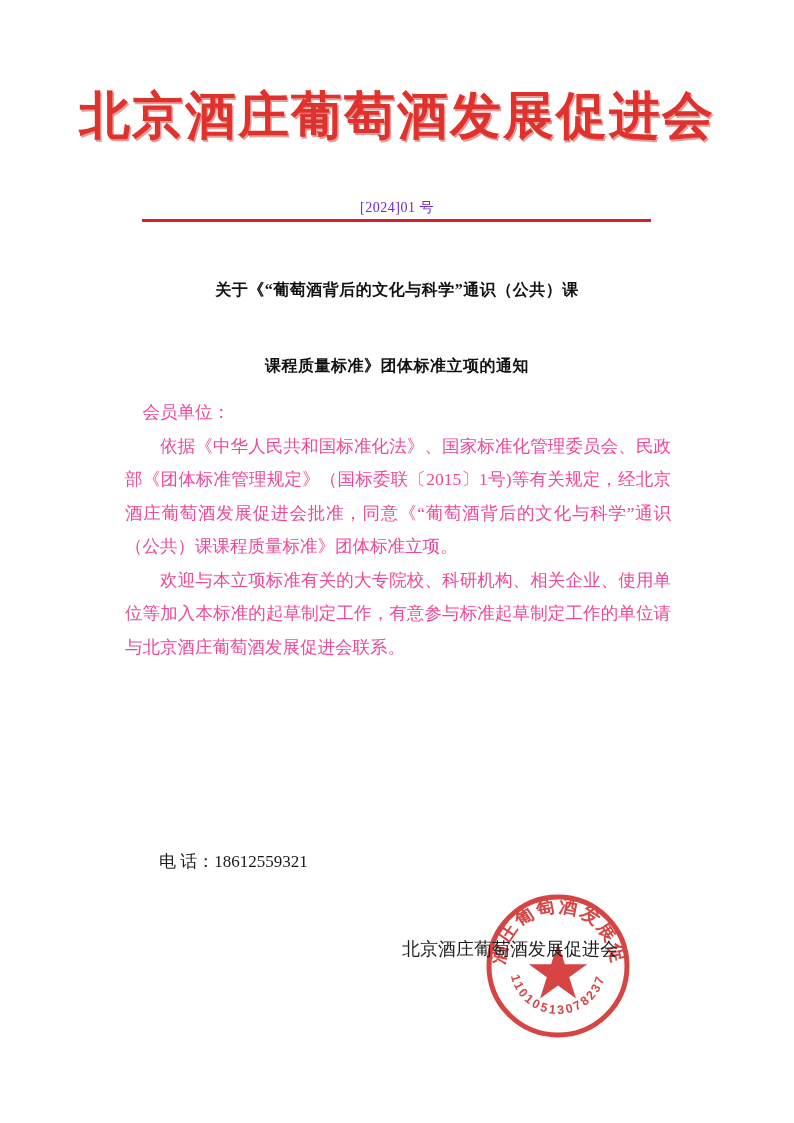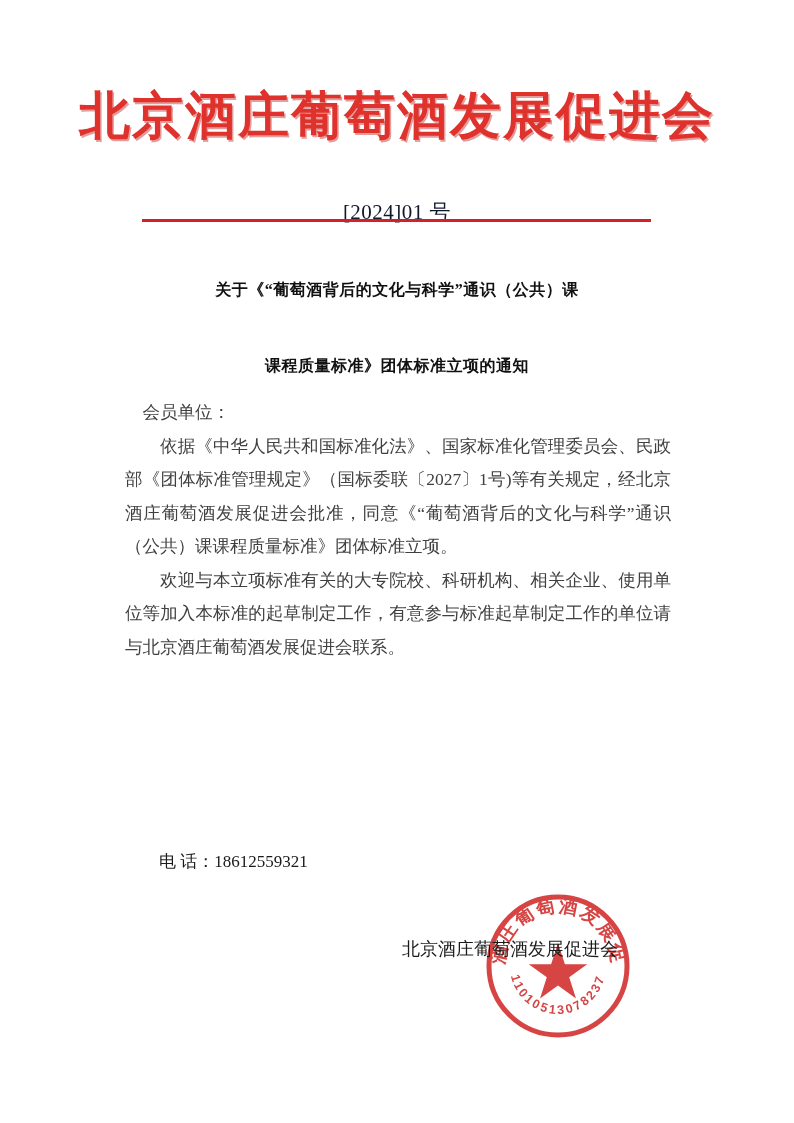--- a/index.html
+++ b/index.html
@@ -47,22 +47,22 @@
   
   .doc-number-row {
     position: absolute;
     top: 198px;
     left: 0;
     width: 794px;
     text-align: center;
   }
   .doc-number {
     font-family: "Liberation Serif", "DejaVu Serif", serif;
-    font-size: 21px;
-    color: #0f172a;
+    font-size: 14px;
+    color: #6d28d9;
     letter-spacing: 0.5px;
   }
   .red-rule {
     position: absolute;
     top: 219px;
     left: 142px;
     width: 509px;
     height: 3px;
     background: #d5202a;
   }
@@ -88,21 +88,21 @@
 
   
   .body-block {
     position: absolute;
     top: 396px;
     left: 125px;
     width: 546px;
     font-family: "Liberation Serif", "DejaVu Serif", serif;
     font-size: 17.5px;
     line-height: 33.5px;
-    color: #404040;
+    color: #ec4899;
     text-align: justify;
     text-justify: inter-ideograph;
   }
   .salutation {
     text-indent: 1em;
     margin: 0 0 0 0;
   }
   .para {
     text-indent: 2em;
     margin: 0;
@@ -167,21 +167,21 @@
   </div>
   <div class="red-rule"></div>
 
   <div class="doc-title">
     <span class="tline">关于《“葡萄酒背后的文化与科学”通识（公共）课</span>
     <span class="tline">课程质量标准》团体标准立项的通知</span>
   </div>
 
   <div class="body-block">
     <p class="salutation">会员单位：</p>
-    <p class="para">依据《中华人民共和国标准化法》、国家标准化管理委员会、民政部《团体标准管理规定》（国标委联〔2027〕1号)等有关规定，经北京酒庄葡萄酒发展促进会批准，同意《“葡萄酒背后的文化与科学”通识（公共）课课程质量标准》团体标准立项。</p>
+    <p class="para">依据《中华人民共和国标准化法》、国家标准化管理委员会、民政部《团体标准管理规定》（国标委联〔2015〕1号)等有关规定，经北京酒庄葡萄酒发展促进会批准，同意《“葡萄酒背后的文化与科学”通识（公共）课课程质量标准》团体标准立项。</p>
     <p class="para">欢迎与本立项标准有关的大专院校、科研机构、相关企业、使用单位等加入本标准的起草制定工作，有意参与标准起草制定工作的单位请与北京酒庄葡萄酒发展促进会联系。</p>
   </div>
 
   <div class="contact-block">
     <div class="contact-line">电 话：18612559321</div>
   </div>
 
   <div class="seal">
     <svg viewBox="0 0 148 148" xmlns="http://www.w3.org/2000/svg">
       <defs>

